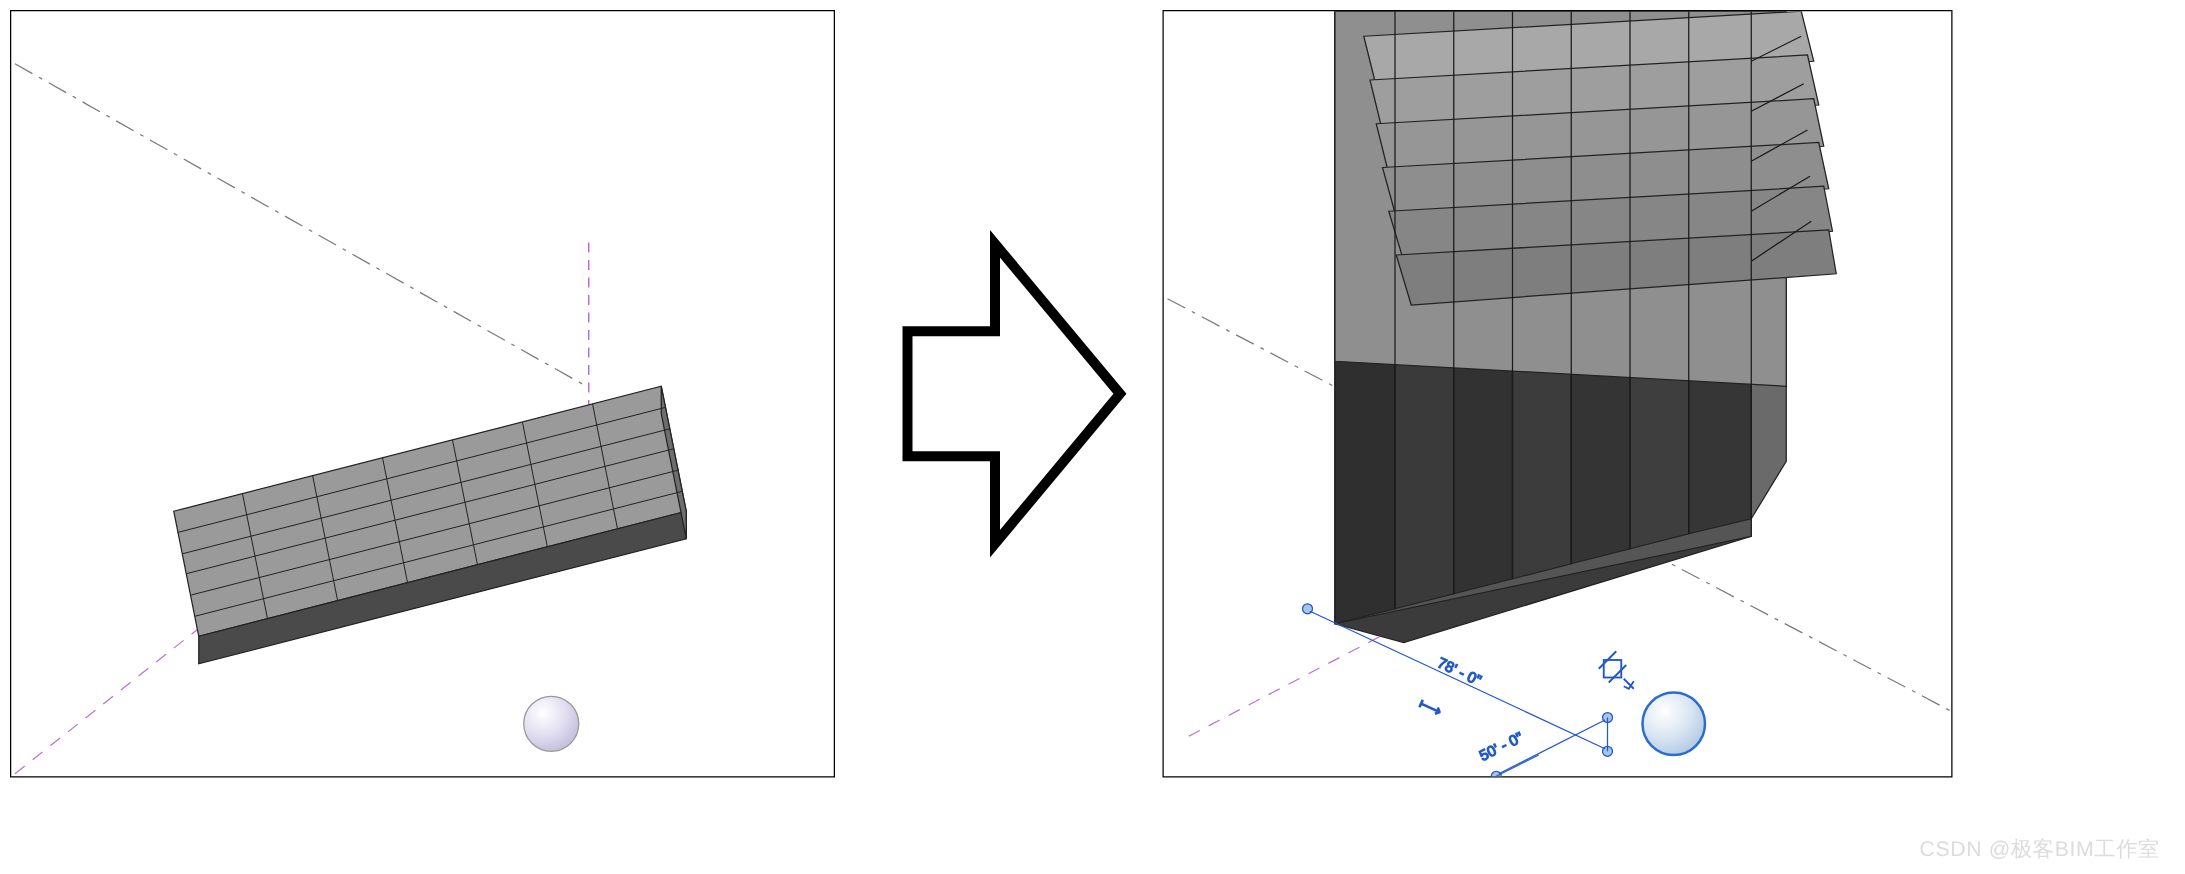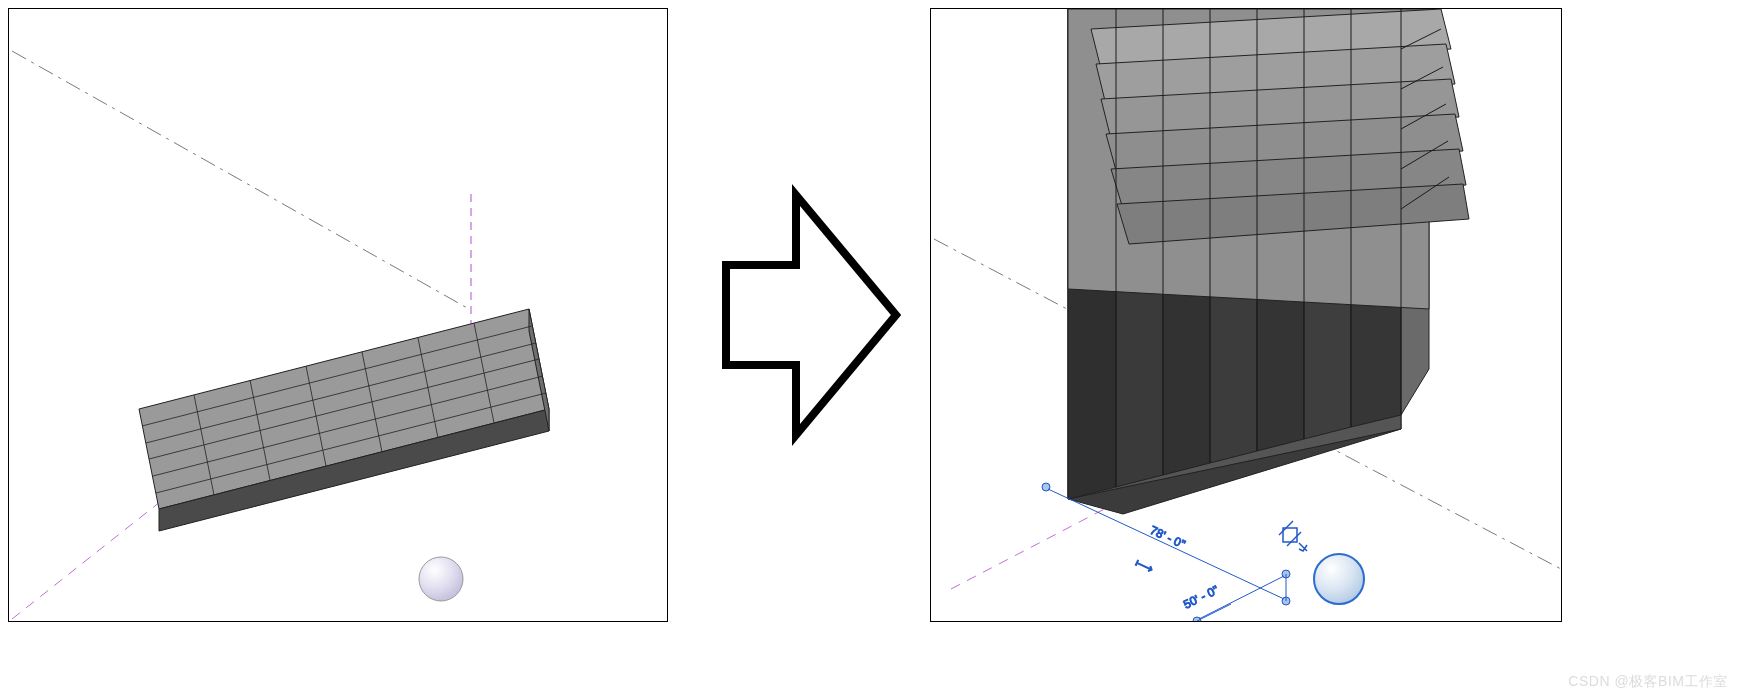--- a/index.html
+++ b/index.html
@@ -25,21 +25,21 @@
   .panel-right {
     left: 930px;
     top: 8px;
     width: 632px;
     height: 614px;
   }
   .watermark {
     position: absolute;
     right: 20px;
     bottom: 8px;
-    font-size: 14px;
+    font-size: 17px;
     color: #dcdcdc;
     letter-spacing: 0.5px;
     pointer-events: none;
   }
 </style>
 </head>
 <body>
 
 <div class="panel panel-left">
 <svg viewBox="0 0 660 614" width="660" height="614">

